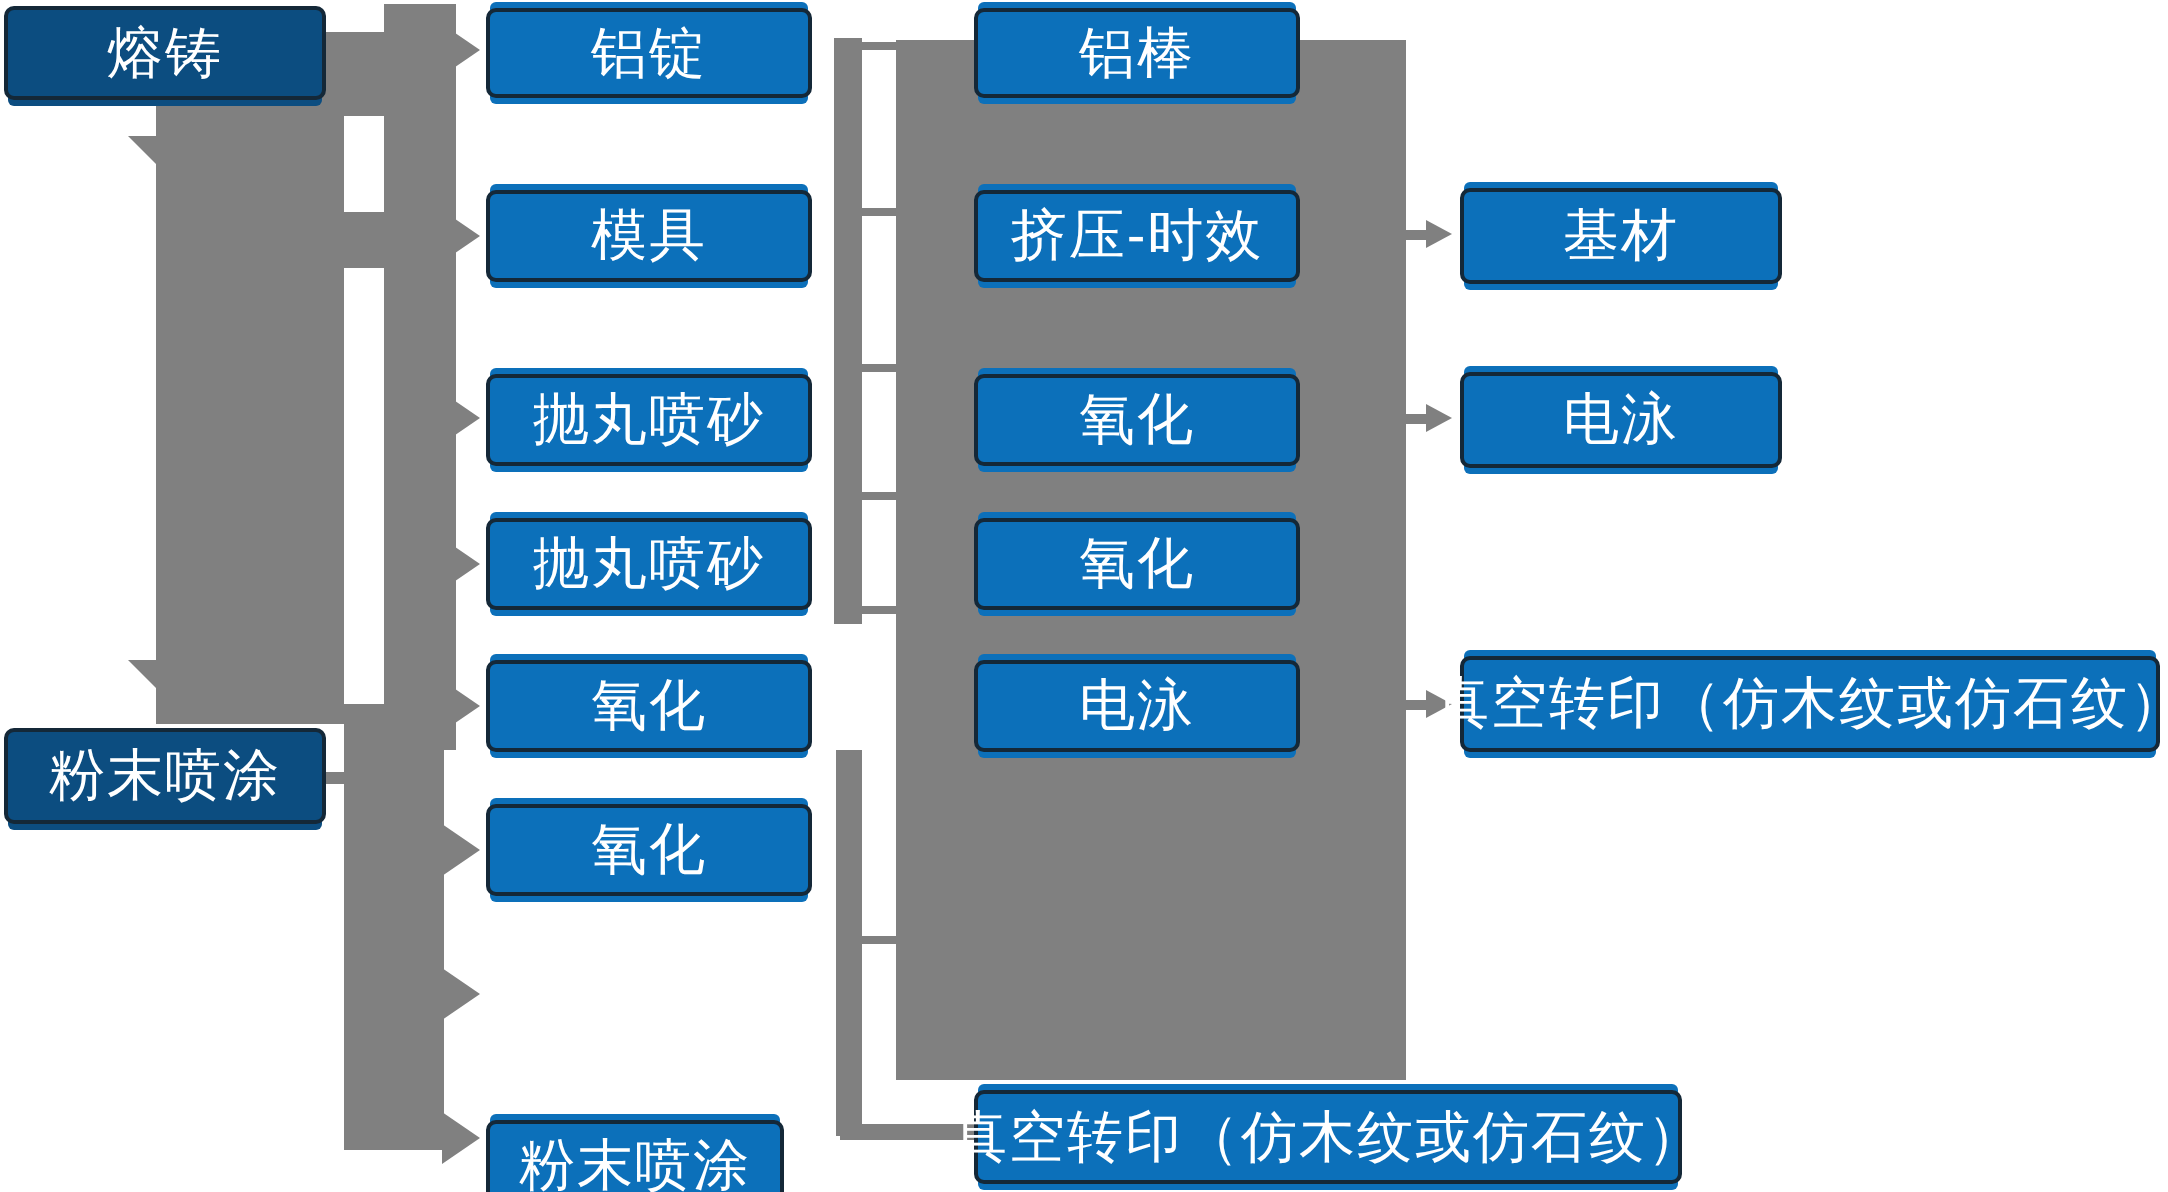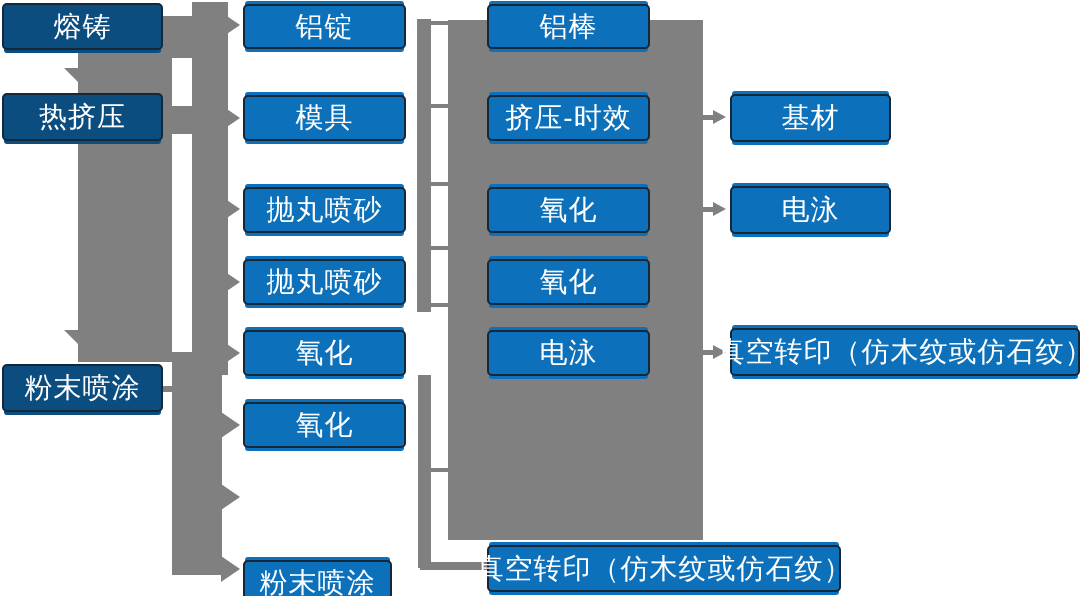--- a/index.html
+++ b/index.html
@@ -83,21 +83,20 @@
   <div class="c" style="left:448px;top:20px;width:255px;height:520px"></div>
 
   <div class="c" style="left:698px;top:115px;width:16px;height:5px"></div>
   <div class="arr-right-sm" style="left:713px;top:110px"></div>
   <div class="c" style="left:698px;top:207px;width:16px;height:5px"></div>
   <div class="arr-right-sm" style="left:713px;top:202px"></div>
   <div class="c" style="left:698px;top:350px;width:16px;height:5px"></div>
   <div class="arr-right-sm" style="left:713px;top:345px"></div>
 
   <div class="node stage" style="left:2px;top:3px;width:161px;height:47px">熔铸</div>
-  <div class="node stage" style="left:2px;top:93px;width:161px;height:48px">热挤压</div>
   <div class="node stage" style="left:2px;top:364px;width:161px;height:48px">粉末喷涂</div>
 
   <div class="node process" style="left:243px;top:4px;width:163px;height:45px">铝锭</div>
   <div class="node process" style="left:243px;top:95px;width:163px;height:46px">模具</div>
   <div class="node process" style="left:243px;top:187px;width:163px;height:46px">抛丸喷砂</div>
   <div class="node process" style="left:243px;top:259px;width:163px;height:46px">抛丸喷砂</div>
   <div class="node process" style="left:243px;top:330px;width:163px;height:46px">氧化</div>
   <div class="node process" style="left:243px;top:402px;width:163px;height:46px">氧化</div>
   <div class="node process" style="left:243px;top:560px;width:149px;height:46px">粉末喷涂</div>
 

